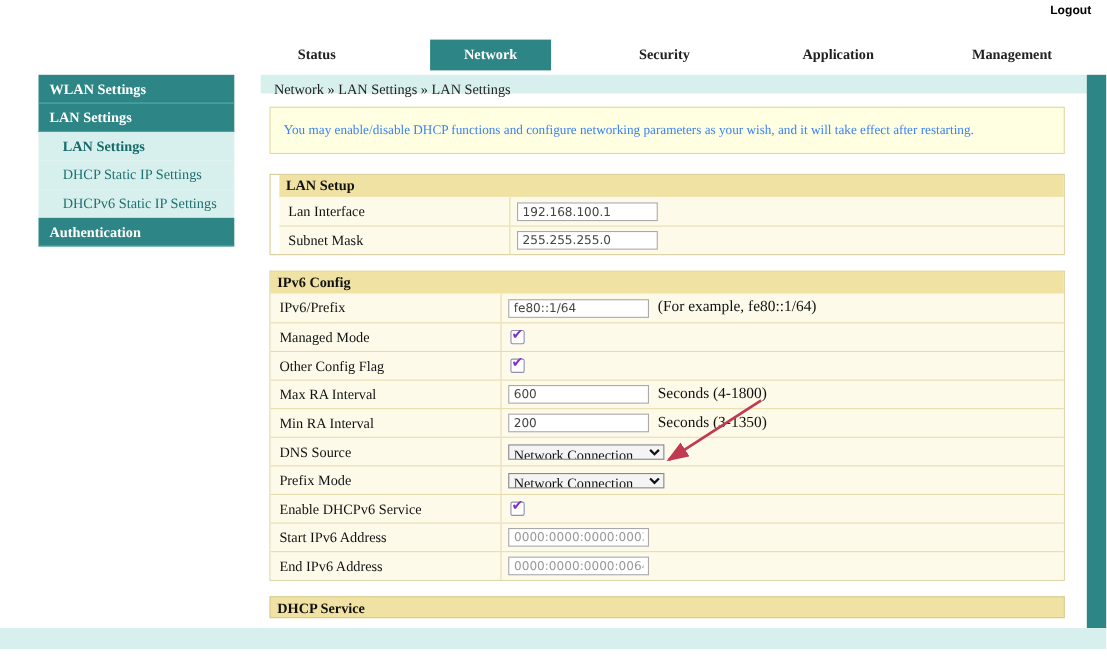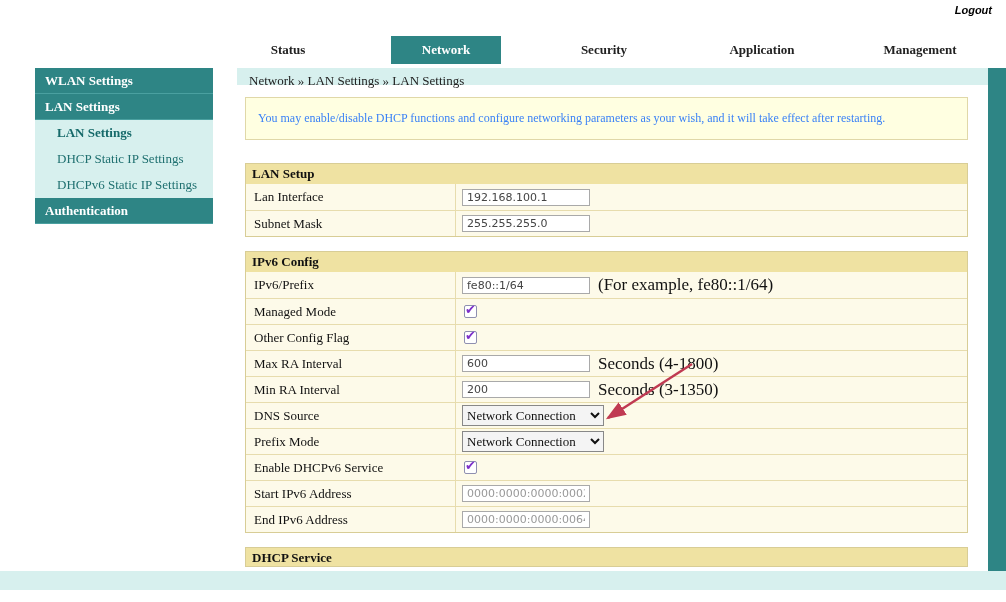--- a/index.html
+++ b/index.html
@@ -1,21 +1,21 @@
 <!DOCTYPE html>
 <html><head>
 <meta charset="utf-8">
 <style>
   * { box-sizing: border-box; margin: 0; padding: 0; }
   html,body { background:#ffffff; }
   body { font-family: "Liberation Serif", serif; }
   .page { position:relative; width:1006px; height:602px; background:#ffffff; overflow:hidden; }
 
   .logout { position:absolute; top:4px; right:14px; font-family:"Liberation Sans",sans-serif;
-            font-size:11px; font-weight:bold; color:#000; cursor:pointer;font-style:italic; }
+            font-size:11px; font-weight:bold; color:#000; cursor:pointer; }
 
   .tabs { position:absolute; top:36px; left:233px; display:flex; height:28px;gap:48px; }
   .tab { width:110px; height:28px; line-height:28px; text-align:center; font-size:13px;
          font-weight:bold; color:#222; cursor:pointer; }
   .tab.active { background:#2e8585; color:#ffffff; }
 
   .sidebar { position:absolute; top:68px; left:35px; width:178px; }
   .side-header { height:26px; line-height:26px; background:#2e8585; color:#ffffff;
                  font-weight:bold; font-size:13px; padding-left:10px; cursor:pointer;
                  border-bottom:1px solid #4aa0a0; }
@@ -25,38 +25,38 @@
 
   .main { position:absolute; top:68px; left:237px; width:751px; }
   .breadcrumb { height:17px; line-height:25px; background:#d7f0ee; font-size:13px;
                 color:#222; padding-left:12px; }
   .content { padding:12px 20px 0 8px; }
 
   .notice { background:#ffffe1; border:1px solid #e0d8a8; padding:13px 12px;
             font-size:12px; color:#3b82f6; }
 
   .tbl { border:1px solid #d8cd96; }
-  .tbl-lan { margin-top:23px; }
+  .tbl-lan { margin-top:18px;padding-left:8px; }
   .tbl-ipv6 { margin-top:14px; }
   .tbl-header { height:20px; line-height:20px; background:#efe2a2; font-size:13px;
                 font-weight:bold; color:#111; padding-left:6px; }
   .tbl-header.solo { margin-top:14px; border:1px solid #d8cd96; }
   .row { display:flex; height:26px; align-items:center; background:#fdfae9;
          border-top:1px solid #e7dcad; }
   .row-label { width:210px; padding-left:8px; font-size:13px; color:#111;
                border-right:1px solid #e7dcad; height:100%; display:flex; align-items:center; }
   .row-ctrl { flex:1; display:flex; align-items:center; padding-left:6px; gap:8px; height:100%; }
 
   .txt-input { width:128px; height:17px; border:1px solid #a9a9a9; background:#ffffff;
                font-family:"DejaVu Sans",sans-serif; font-size:11px; color:#444;
                padding:0 4px; }
   .txt-input.dim { color:#999; }
-  .note { font-size:17px; color:#111; }
-
-  .sel { width:142px; height:21px; font-family:"Liberation Serif",serif; font-size:13px;
+  .note { font-size:14px; color:#111; }
+
+  .sel { width:142px; height:14px; font-family:"Liberation Serif",serif; font-size:13px;
          color:#111; border:1px solid #888; background:#f4f4f4; }
 
   input[type=checkbox] { appearance:none; -webkit-appearance:none; width:13px; height:13px;
          border:1px solid #8f8fb0; background:#ffffff; border-radius:2px; position:relative;
          cursor:pointer; margin-left:2px; }
   input[type=checkbox]:checked::after { content:"\2714"; position:absolute; left:0px; top:-4px;
          font-family:"DejaVu Sans",sans-serif; font-size:13px; font-weight:bold; color:#7d2fc9; }
 
   .right-strip { position:absolute; top:68px; left:988px; width:18px; height:503px;
                  background:#2e8585; }

